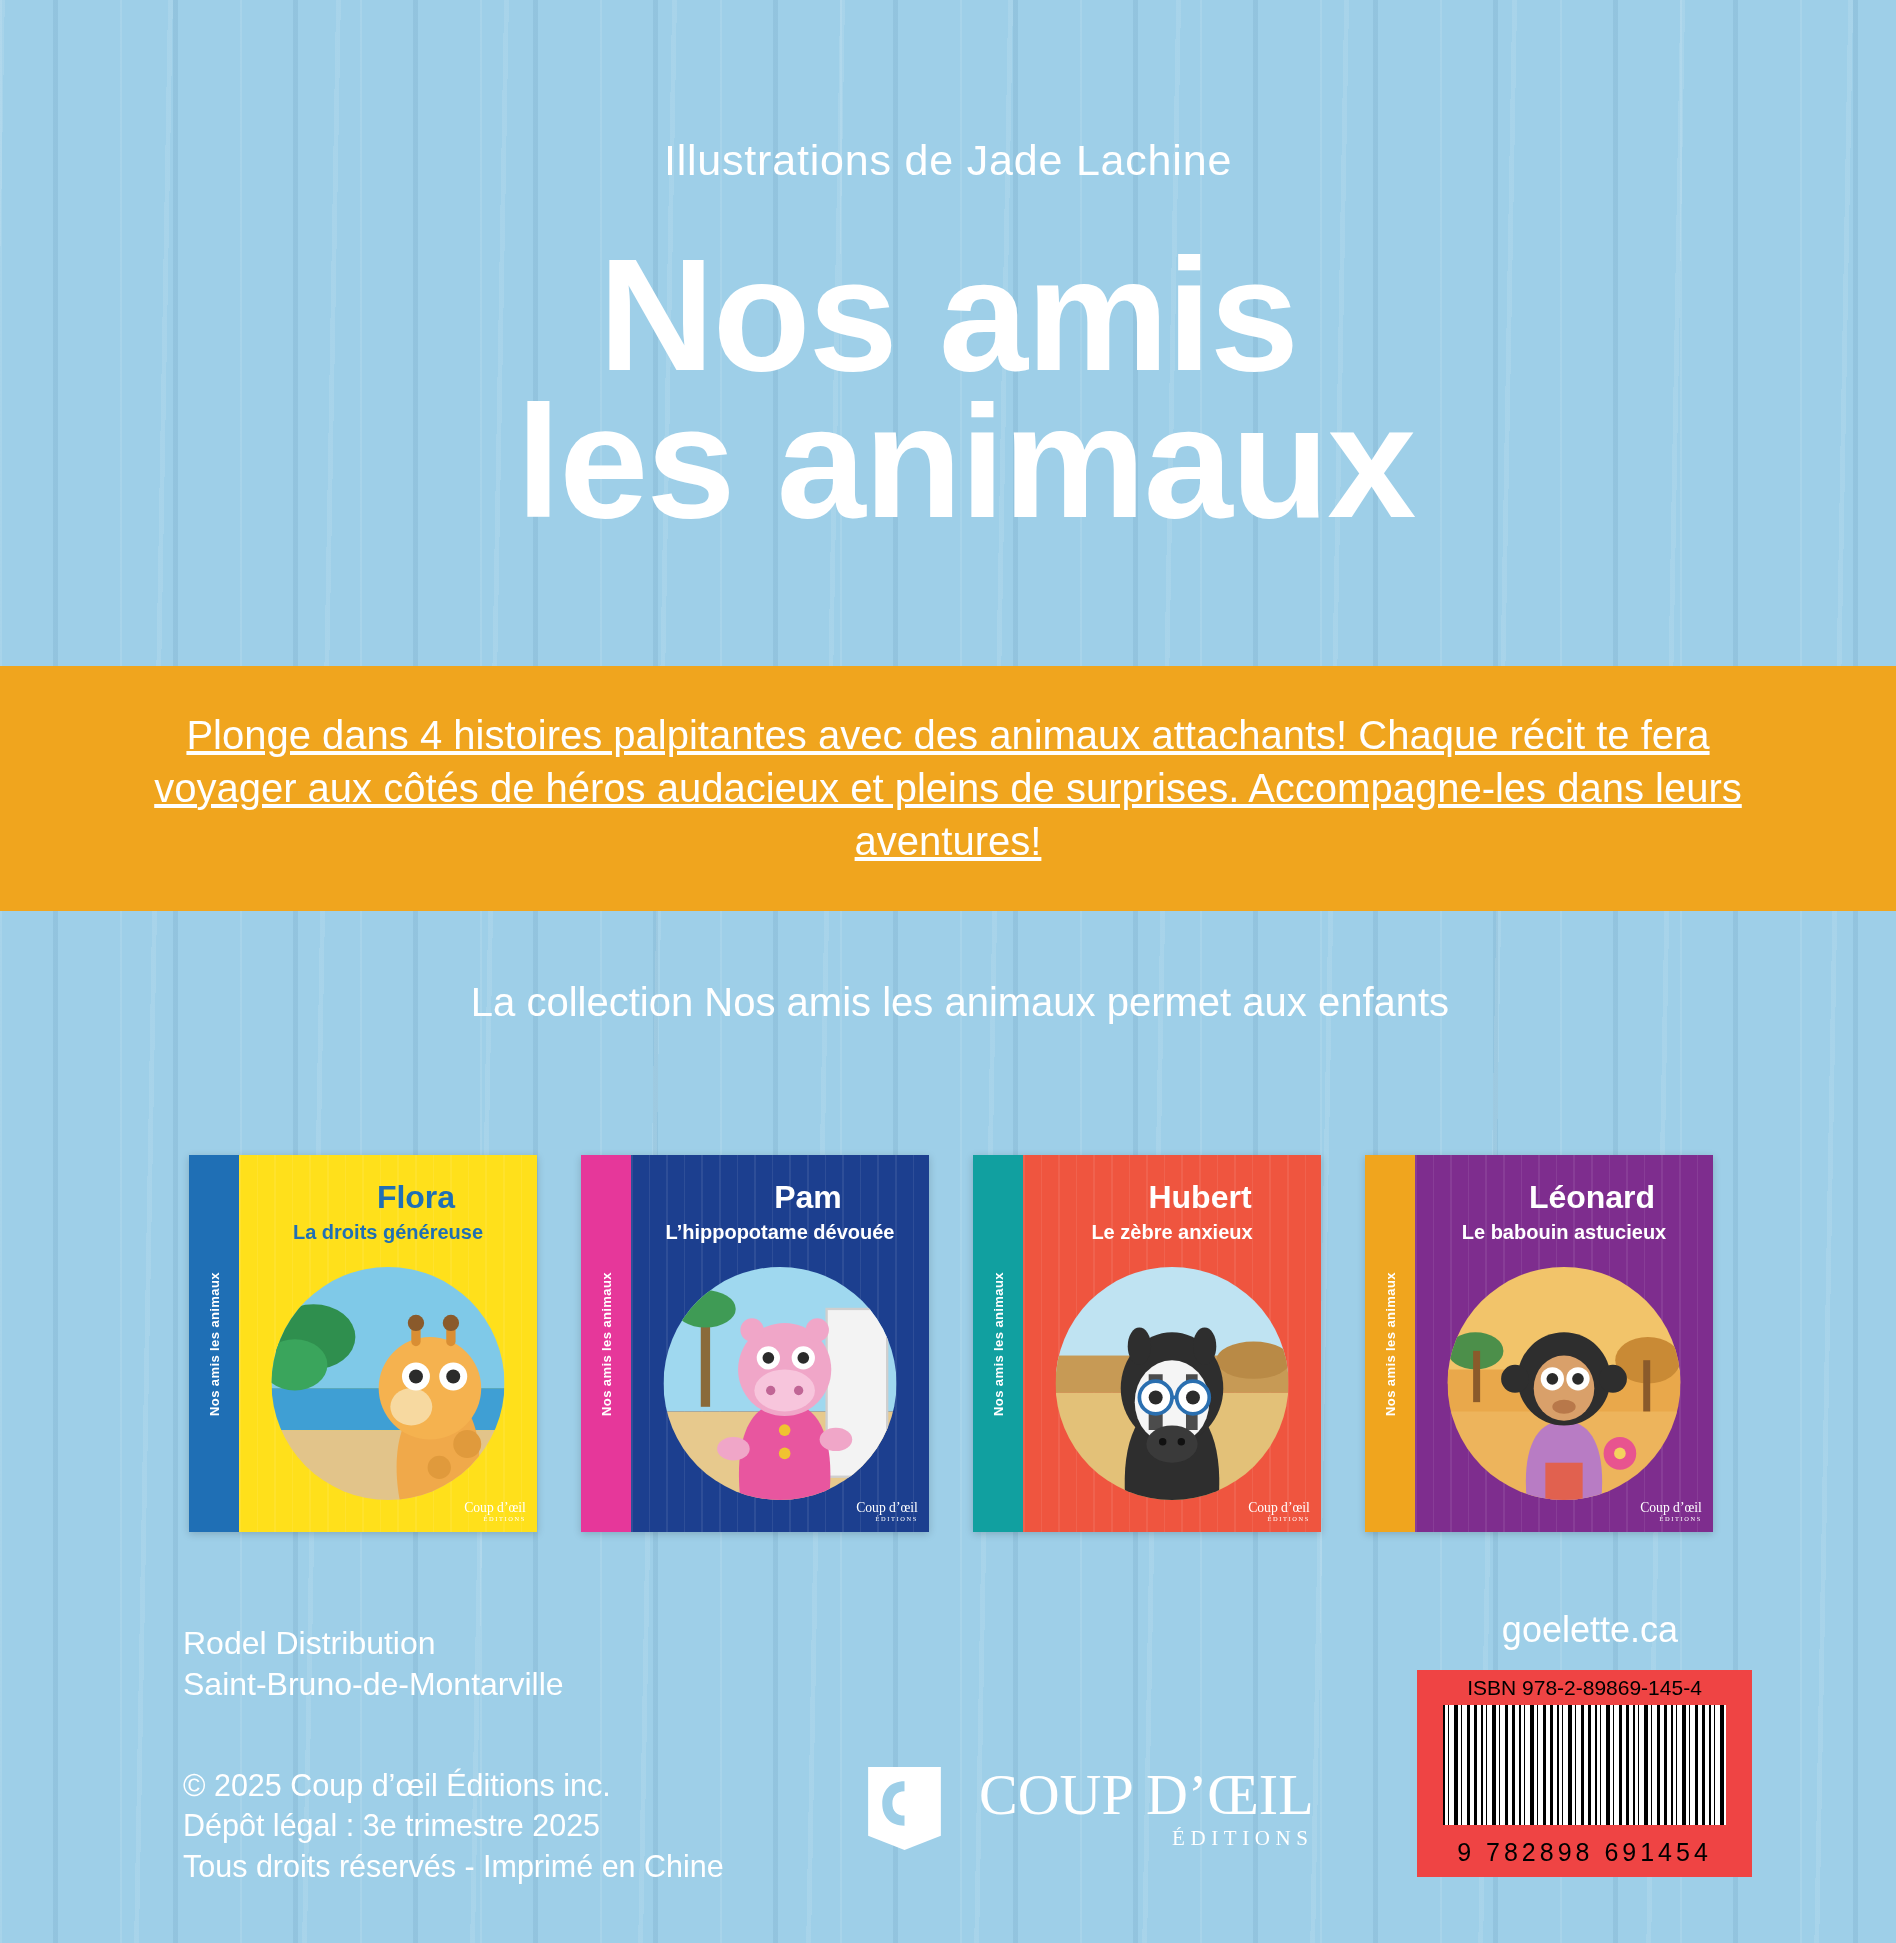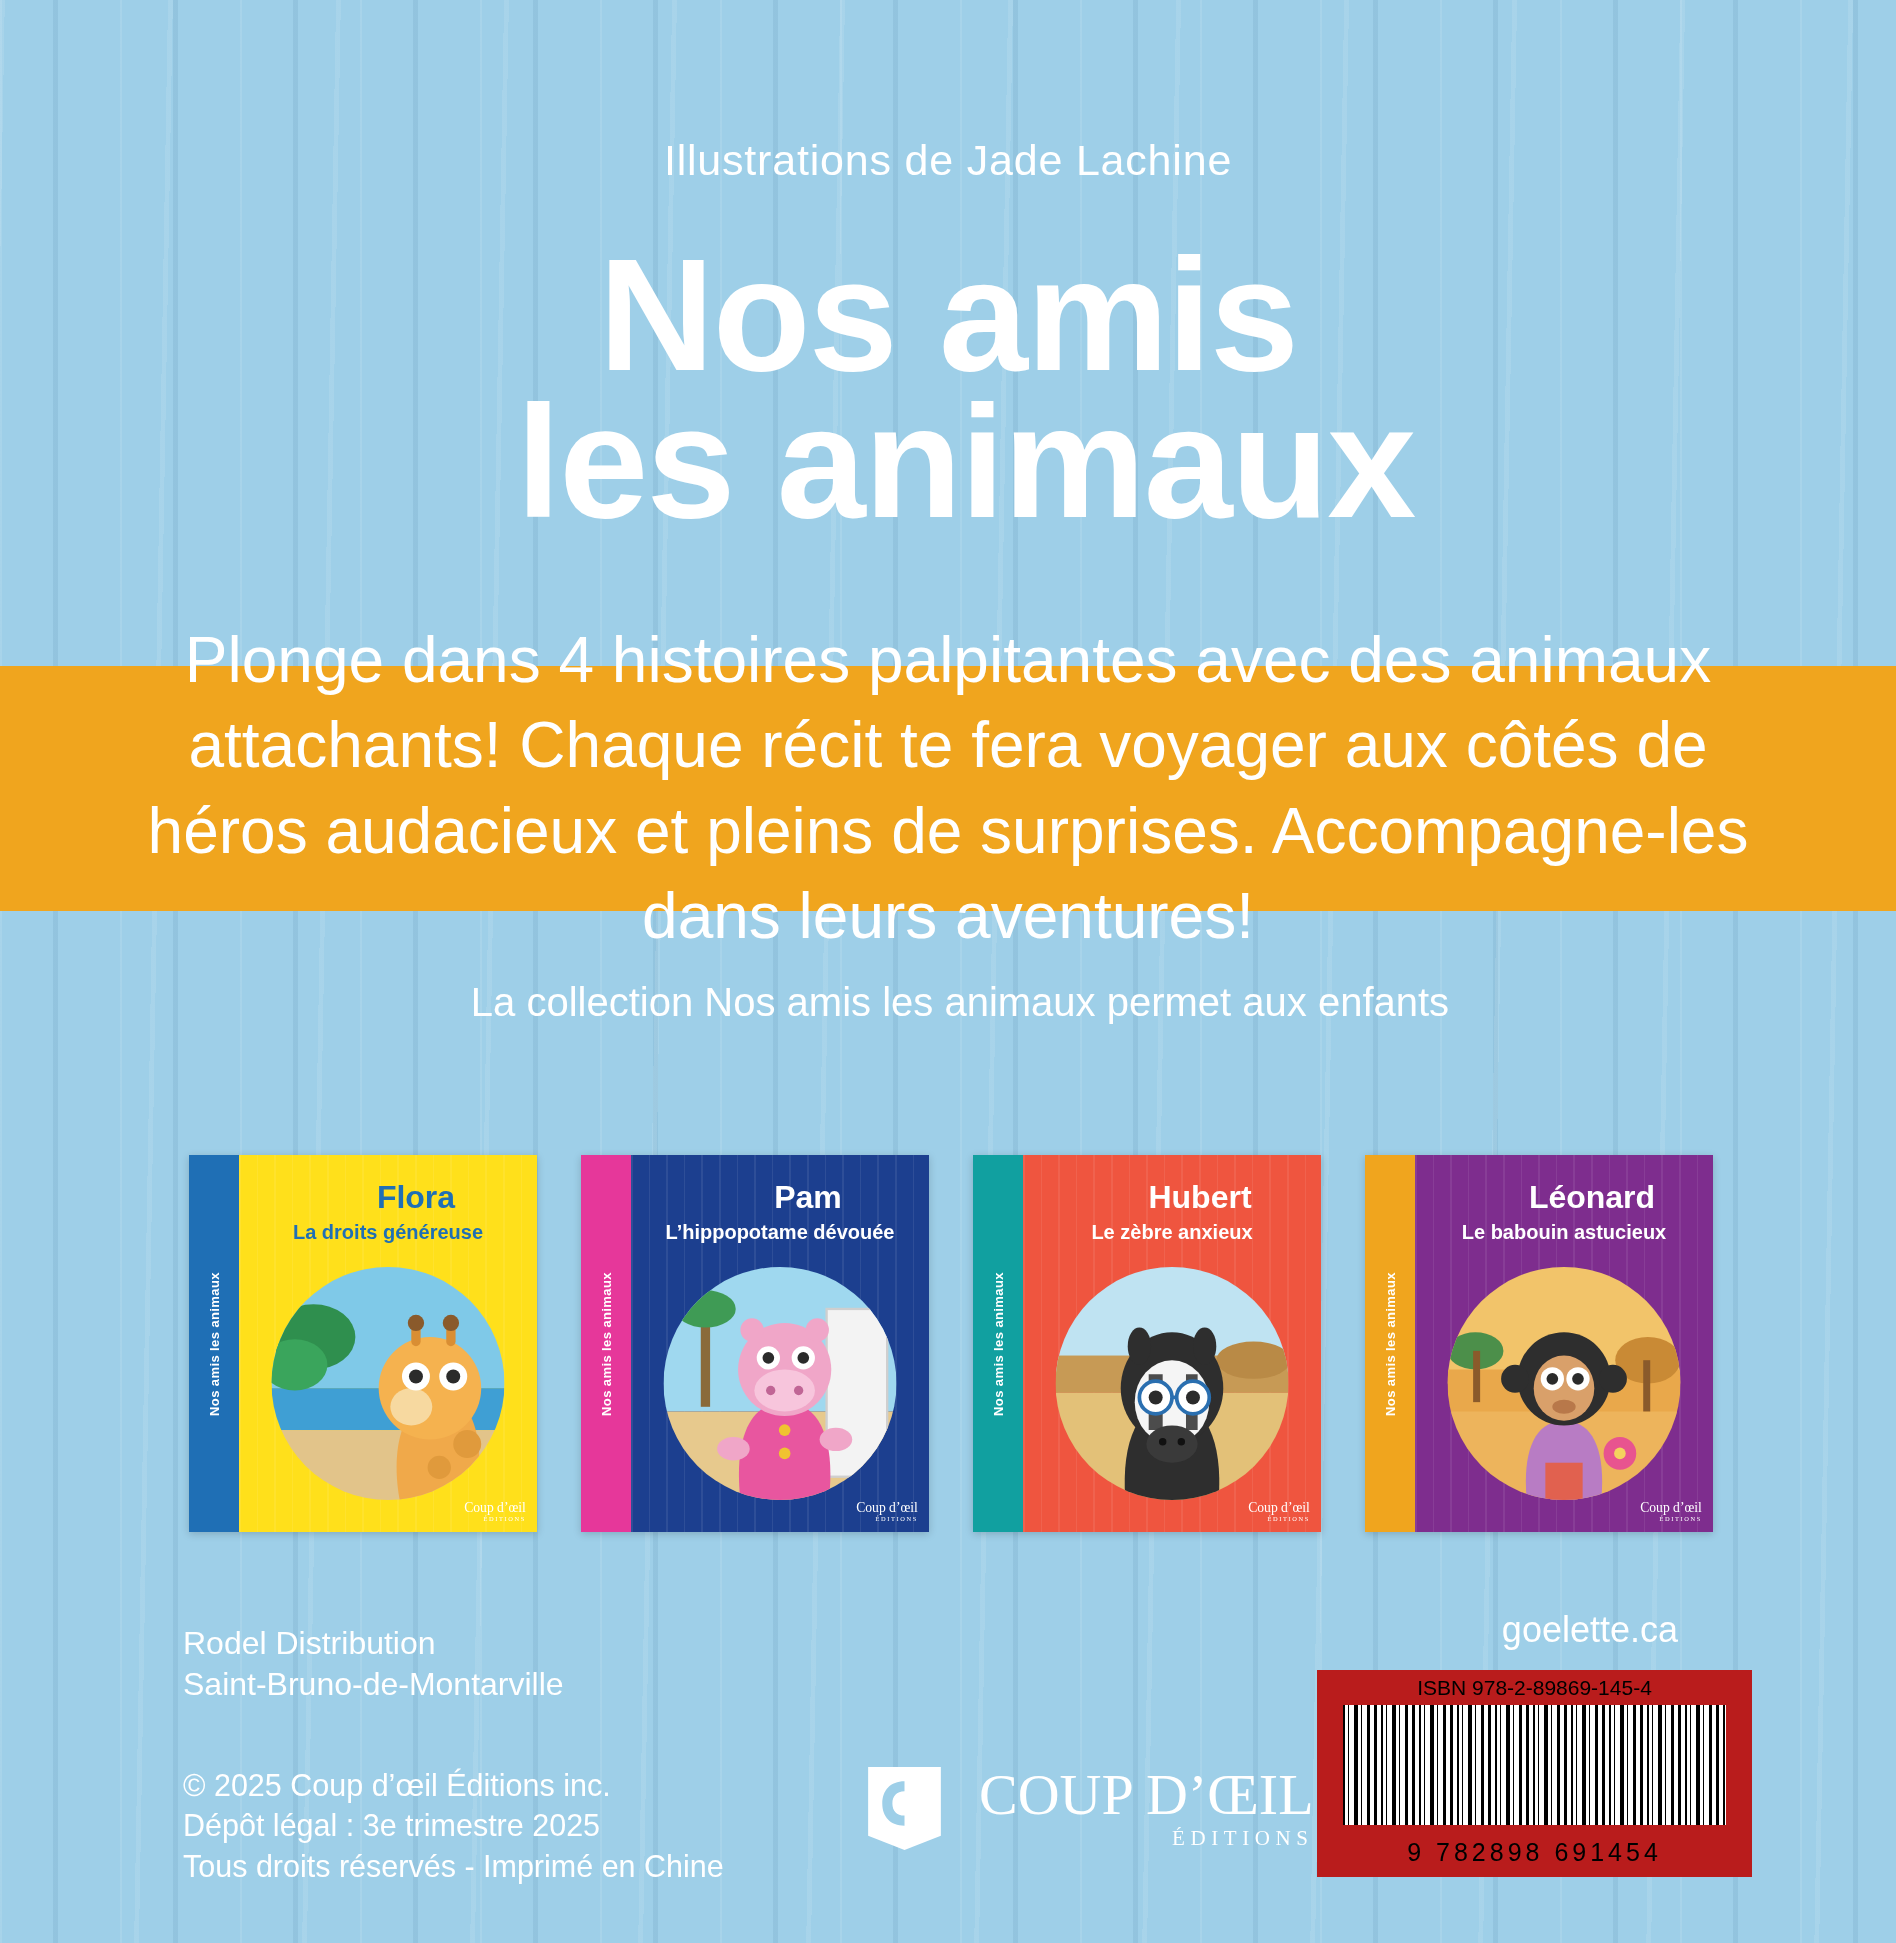--- a/index.html
+++ b/index.html
@@ -43,22 +43,22 @@
     font-size:160px;line-height:0.92;font-weight:700;
     letter-spacing:-1.6px;
   }
   .title .l2{display:block;margin-left:35px;}
 
   .blurb-band{
     position:absolute;left:0;top:666px;width:1896px;height:245px;
     background:#f0a51e;display:flex;align-items:center;justify-content:center;
   }
   .blurb{
-    color:#ffffff;text-align:center;font-size:64px;line-height:1.33;
-    font-weight:400;max-width:1604px;
+    color:#ffffff;text-align:center;font-size:40px;line-height:1.33;
+    font-weight:400;max-width:1604px;text-decoration:underline;
   }
 
   .collection-note{
     position:absolute;top:975px;left:0;width:100%;
     text-align:center;color:#ffffff;font-size:40px;line-height:1.35;padding-left:12px;
   }
 
   
   .books{
     position:absolute;top:1155px;left:189px;width:1524px;
@@ -126,21 +126,21 @@
     position:absolute;left:854px;top:1757px;display:flex;align-items:center;gap:24px;
   }
   .pub-mark{width:101px;height:101px;position:relative;}
   .pub-name{color:#ffffff;font-family:"Liberation Serif", serif;font-size:58px;line-height:1;}
   .pub-name small{display:block;font-size:21px;letter-spacing:5.6px;text-align:right;margin-top:4.8px;}
 
   .website{
     position:absolute;right:218px;top:1609px;color:#ffffff;font-size:36px;
   }
   .barcode-box{
-    position:absolute;right:144px;top:1670px;width:435px;height:207px;background:#b91c1c;
+    position:absolute;right:144px;top:1670px;width:335px;height:207px;background:#ef4444;
     padding:0;box-sizing:border-box;
   }
   .isbn-text{
     position:absolute;top:6.4px;left:0;width:100%;text-align:center;
     font-size:21px;color:#000;font-family:"Liberation Sans", sans-serif;
   }
   .bars{
     position:absolute;top:35px;left:26px;right:26px;height:120px;
     background:repeating-linear-gradient(90deg,
       #000 0 2.4px,#fff 2.4px 4.8px,#000 4.8px 6.4px,#fff 6.4px 11.2px,#000 11.2px 15.2px,#fff 15.2px 17.6px,

